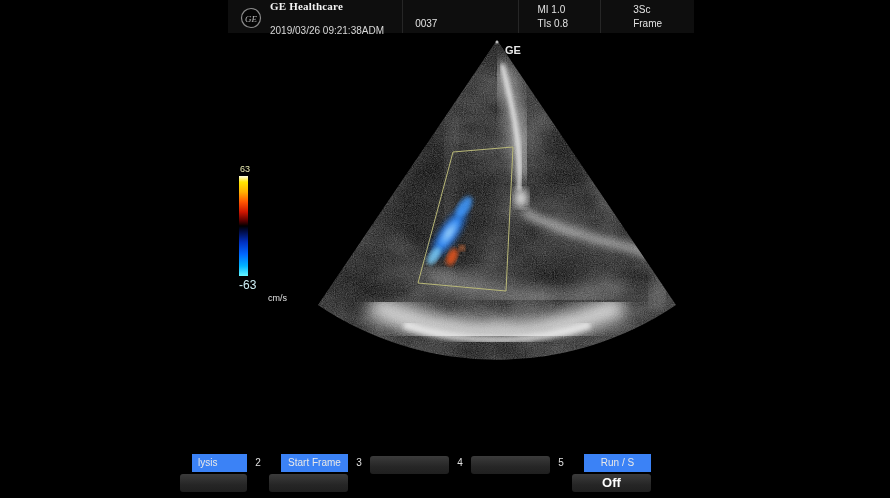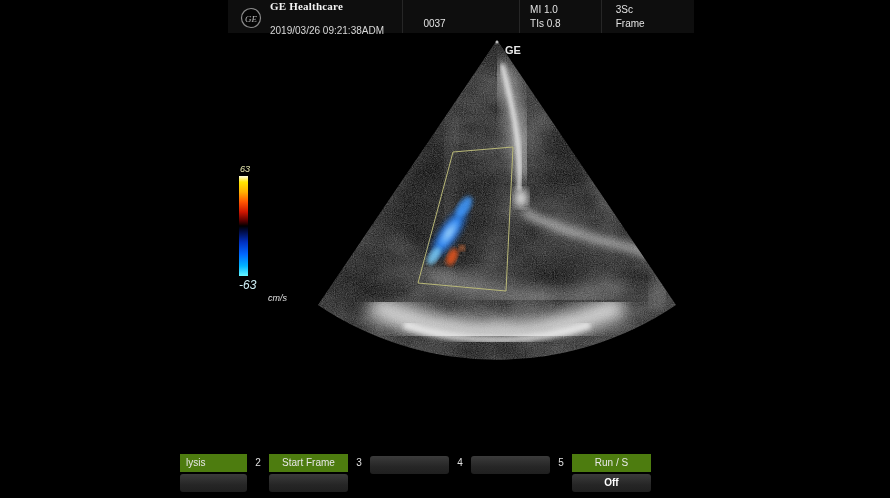--- a/index.html
+++ b/index.html
@@ -9,30 +9,30 @@
   }
 
   
   .topbar{
     position:absolute;left:228px;top:0;width:466px;height:33px;
     display:flex;background:#0e0e0e;
   }
   .tb-sec{height:100%;box-sizing:border-box;padding-top:3px;}
   .tb-sec + .tb-sec{border-left:1px solid #262626;}
   .tb-main{width:180px;display:flex;align-items:center;gap:8px;padding-left:12px;}
-  .tb-id{width:120px;padding-left:20px;}
-  .tb-mi{width:84px;padding-left:10px;}
-  .tb-probe{width:96px;padding-left:14px;}
+  .tb-id{width:120px;padding-left:12px;}
+  .tb-mi{width:84px;padding-left:18px;}
+  .tb-probe{width:96px;padding-left:32px;}
   .tb-vendor{font-size:11px;font-weight:bold;color:#f2f2f2;letter-spacing:.2px;font-family:Liberation Serif, serif;}
   .tb-date{font-size:10px;color:#d8d8d8;margin-top:13px;white-space:nowrap;}
   .tb-row{height:14px;line-height:14px;font-size:10px;color:#e2e2e2;white-space:nowrap;}
   .ge-logo{flex:none;width:22px;height:22px;}
 
   
-  .colorbar{position:absolute;left:239px;top:164px;width:34px;font-style:italic;}
+  .colorbar{position:absolute;left:239px;top:164px;width:34px;}
   .cb-max{font-size:9px;color:#eaeab2;padding-left:1px;margin-bottom:2px;}
   .cb-bar{
     width:9px;height:100px;
     background:linear-gradient(180deg,
       #fffde0 0%,#ffe600 6%,#ffb000 16%,#ff5500 26%,#cc1500 36%,
       #550000 45%,#000000 50%,#000a40 55%,#0030c0 66%,#0066ff 78%,
       #00b4ff 90%,#66f6ff 100%);
   }
   .cb-min{font-size:12px;color:#cdeef4;margin-top:2px;}
   .cb-unit{font-size:9px;color:#e0e0e0;margin-top:1px;padding-left:29px;}
@@ -40,28 +40,28 @@
   
   .fan{position:absolute;left:0;top:0;}
 
   
   .softbar{position:absolute;left:180px;top:454px;width:514px;height:44px;overflow:hidden;}
   .softrow{display:flex;width:555px;}
   .sk-num{flex:none;width:22px;font-size:10px;color:#e0e0e0;text-align:center;line-height:18px;}
   .sk-panel{flex:none;width:79px;display:flex;flex-direction:column;}
   .sk-panel.cut{width:67px;}
   .sk-label{
-    height:18px;line-height:18px;background:#4d7c0f;color:#e8e8e8;
-    font-size:10px;text-align:center;white-space:nowrap;overflow:hidden;
+    height:18px;line-height:18px;background:#3b82f6;color:#e8e8e8;
+    font-size:10px;text-align:center;white-space:nowrap;overflow:hidden;margin-left:12px;
   }
   .sk-panel.cut .sk-label{text-align:left;padding-left:6px;}
   .sk-btn{
     height:18px;line-height:18px;margin-top:2px;border-radius:3px;
     background:linear-gradient(180deg,#3b3b3b 0%,#262626 60%,#1f1f1f 100%);
-    color:#fff;font-size:10px;font-weight:bold;text-align:center;cursor:pointer;
+    color:#fff;font-size:13px;font-weight:bold;text-align:center;cursor:pointer;
   }
 </style>
 </head>
 <body>
 
 <div class="screen">
 
   <svg class="fan" width="890" height="455" viewBox="0 0 890 455">
     <defs>
       <clipPath id="sector">

